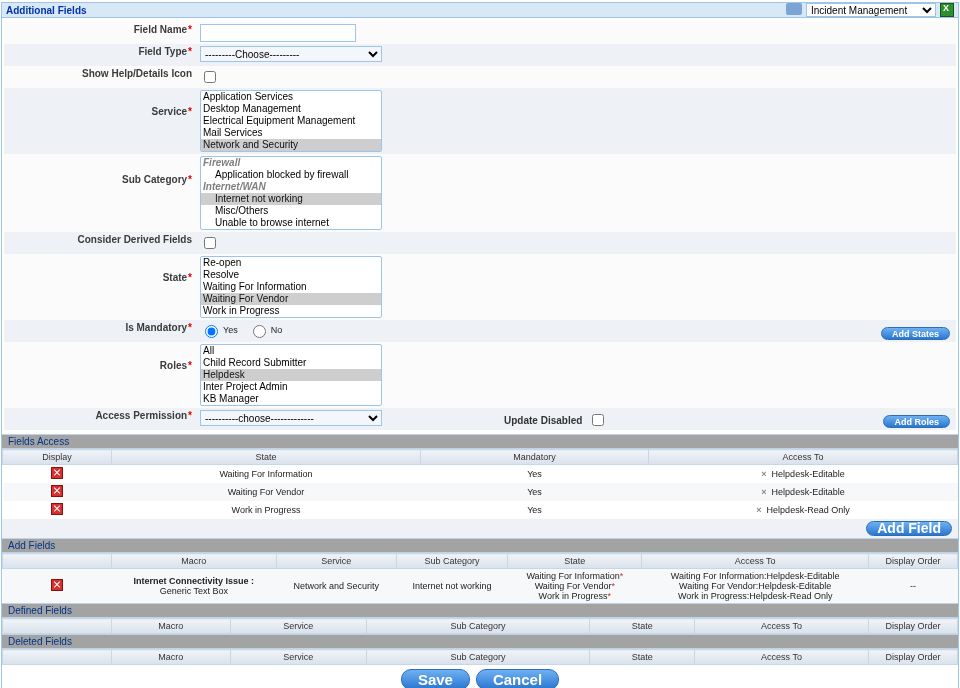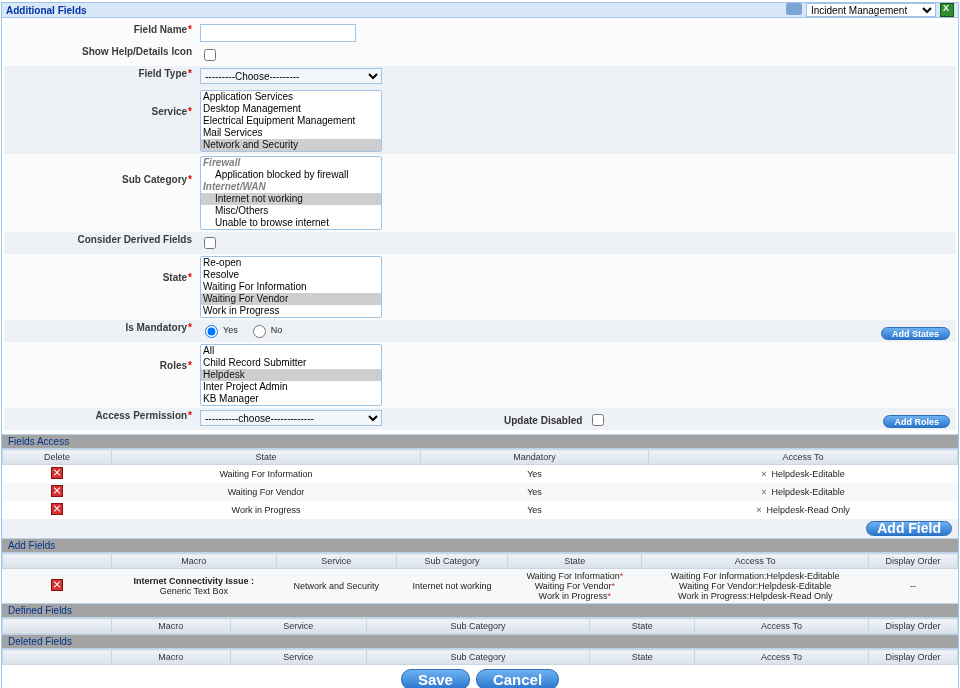--- a/index.html
+++ b/index.html
@@ -71,34 +71,34 @@
 
   <div class="form">
 
     <div class="form-row stripeA">
       <div class="lbl req">Field Name</div>
       <div class="ctl">
           <input type="text" value="" style="">
         </div>
     </div>
 
-    <div class="form-row stripeA">
-      <div class="lbl">Show Help/Details Icon</div>
-      <div class="ctl">
-          <input type="checkbox" class="thin-chk" style="">
-        </div>
-    </div>
-
     <div class="form-row stripeB">
       <div class="lbl req">Field Type</div>
       <div class="ctl">
         <select class="single">
           <option>---------Choose---------</option>
         </select>
       </div>
+    </div>
+
+    <div class="form-row stripeA">
+      <div class="lbl">Show Help/Details Icon</div>
+      <div class="ctl">
+          <input type="checkbox" class="thin-chk" style="">
+        </div>
     </div>
 
     <div class="form-row stripeB">
       <div class="lbl req" style="padding-top:16px;">Service</div>
       <div class="ctl">
         <select multiple="" size="5" class="multi" id="service-list">
             <option>Application Services</option>
             <option>Desktop Management</option>
             <option>Electrical Equipment Management</option>
             <option>Mail Services</option>
@@ -178,21 +178,21 @@
       </div>
       <button class="pill-btn">Add Roles</button>
     </div>
 
   </div>
 
   <div class="sect-hd">Fields Access</div>
   <table class="grid">
     <tbody>
         <tr>
-      <th style="width:100px;">Delete</th>
+      <th style="width:100px;">Display</th>
       <th style="width:300px;">State</th>
       <th>Mandatory</th>
       <th style="width:300px;">Access To</th>
     </tr>
     </tbody>
       <tbody id="fa-body">
         <tr>
           <td><span class="del-ico"></span></td>
           <td>Waiting For Information</td>
           <td>Yes</td>

